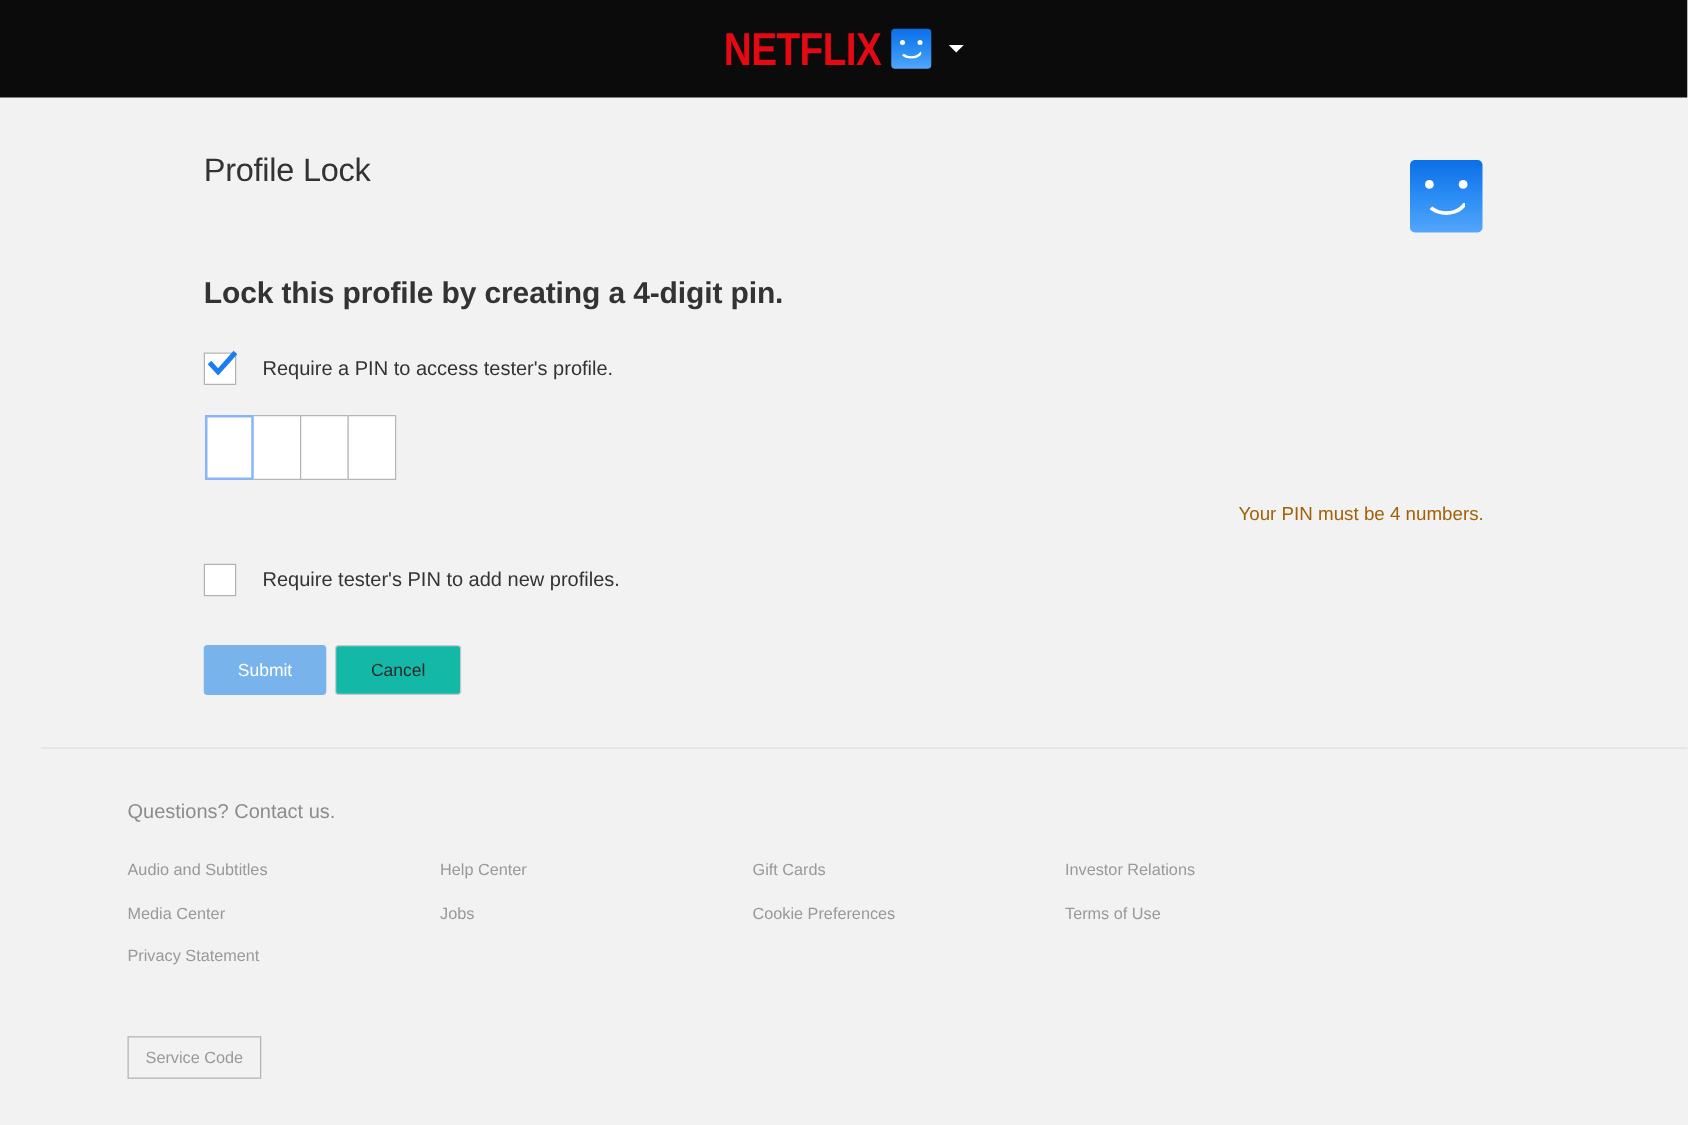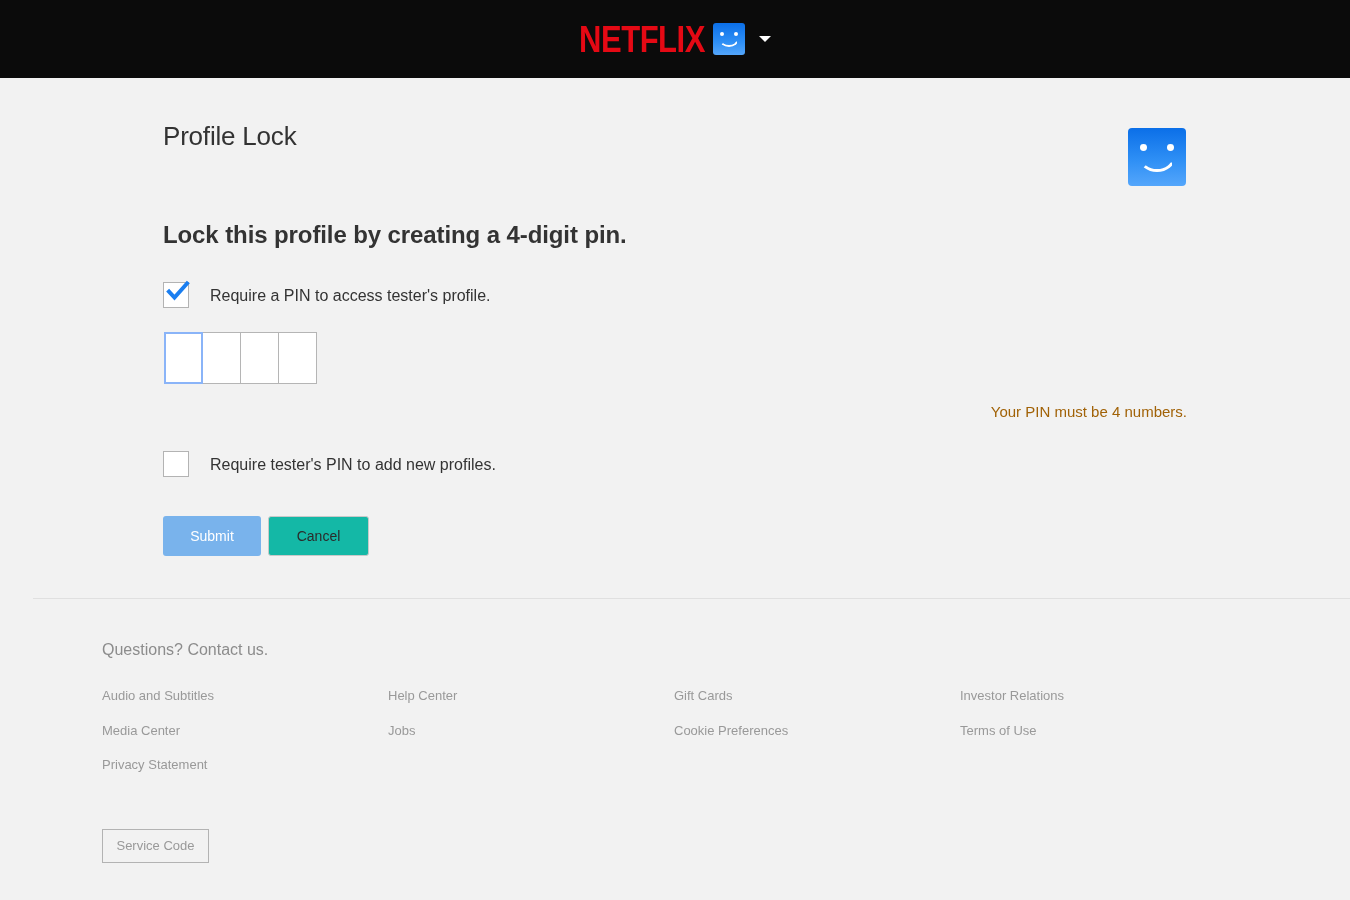--- a/index.html
+++ b/index.html
@@ -236,21 +236,20 @@
     margin-left: 33px;
   }
   .footer-heading {
     font-size: 16px;
     color: #8c8c8c;
     margin: 0 0 29px 0;
     line-height: 1.2;
   }
   .footer-cols {
     display: flex;
-    gap: 36px;
   }
   .footer-col {
     width: 250px;
   }
   .footer-link {
     display: block;
     font-size: 13px;
     color: #999999;
     text-decoration: none;
     margin-bottom: 19px;

